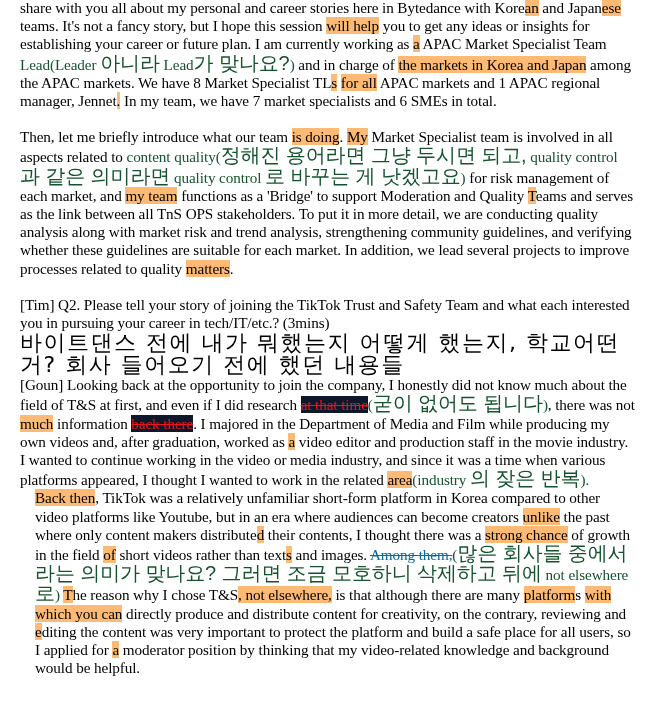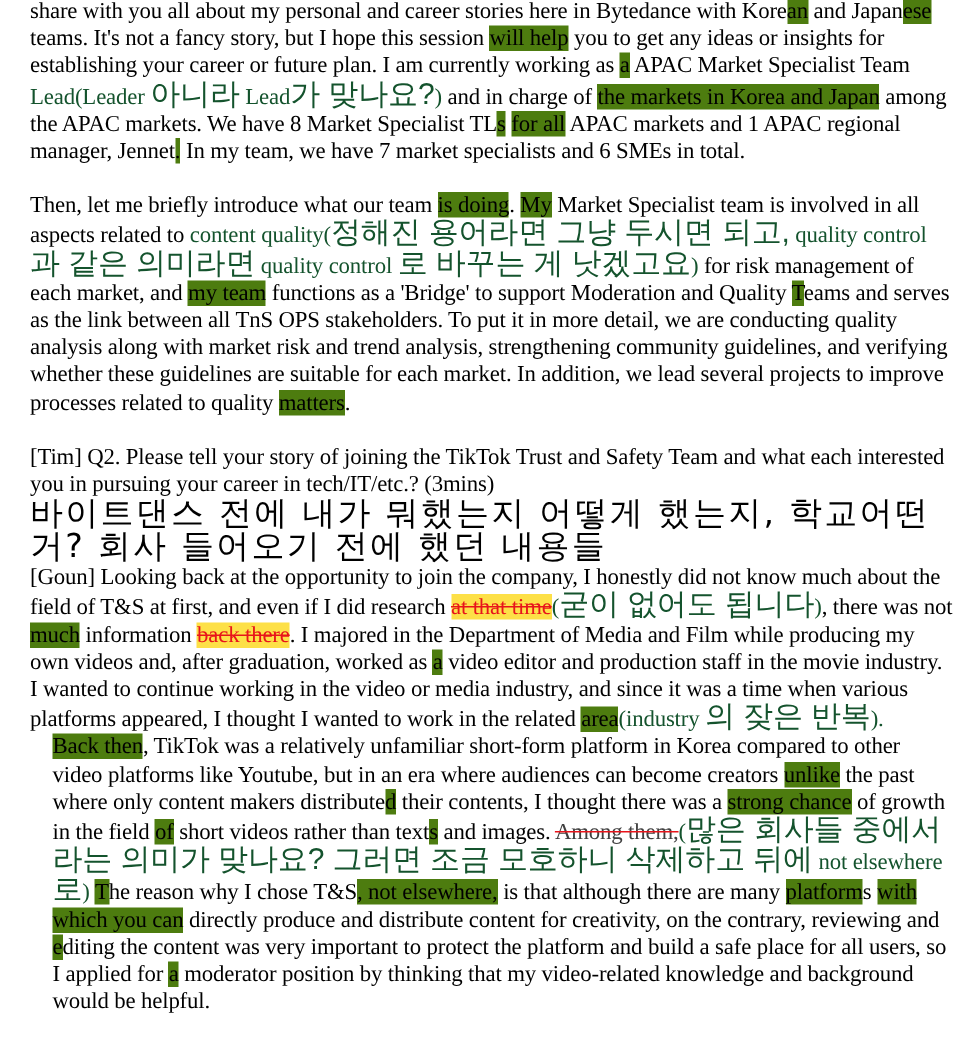--- a/index.html
+++ b/index.html
@@ -5,24 +5,24 @@
   html, body { margin:0; padding:0; background:#ffffff; }
   body { width:653px; height:709px; overflow:hidden; position:relative; }
   .doc {
     position:absolute; left:20px; top:-1px; width:615px;
     font-family:"Liberation Serif", "DejaVu Serif", serif;
     font-size:15.2px; line-height:18.2px; color:#000;
     letter-spacing:-0.1px;
   }
   .para { margin:0; }
   .gap { height:18px; }
-  .hl { background:#4d7c0f; }
+  .hl { background:#fdba74; }
   .red { color:#14532d; }
-  .strike { text-decoration:line-through; text-decoration-color:#e8141b; color:#404040; }
-  .strike-hl { text-decoration:line-through; text-decoration-color:#e8141b; color:#e8141b; background:#fde047; }
+  .strike { text-decoration:line-through; text-decoration-color:#e8141b; color:#0369a1; }
+  .strike-hl { text-decoration:line-through; text-decoration-color:#e8141b; color:#e8141b; background:#0f172a; }
   .ko { font-family:Liberation Sans, sans-serif; font-size:20px; }
   .ko-big { font-family:"DejaVu Sans", sans-serif; font-size:22px; line-height:22px; letter-spacing:1.5px; }
   .indent { padding-left:15px; }
 </style>
 </head>
 <body>
 
 <div class="doc">
   <p class="para"><span>share with you all about my personal and career stories here in Bytedance with Kore</span><span class="hl">an</span><span> and Japan</span><span class="hl">ese</span><span> teams. It's not a fancy story, but I hope this session </span><span class="hl">will help</span><span> you to get any ideas or insights for establishing your career or future plan. I am currently working as </span><span class="hl">a</span><span> APAC Market Specialist Team </span><span class="red">Lead(Leader </span><span class="red ko">아니라</span><span class="red"> Lead</span><span class="red ko">가 맞나요?</span><span class="red">)</span><span> and in charge of </span><span class="hl">the markets in Korea and Japan</span><span> among the APAC markets. We have 8 Market Specialist TL</span><span class="hl">s</span><span> </span><span class="hl">for all</span><span> APAC markets and 1 APAC regional manager, Jennet</span><span class="hl">.</span><span> In my team, we have 7 market specialists and 6 SMEs in total.</span></p>
   <div class="gap"></div>

